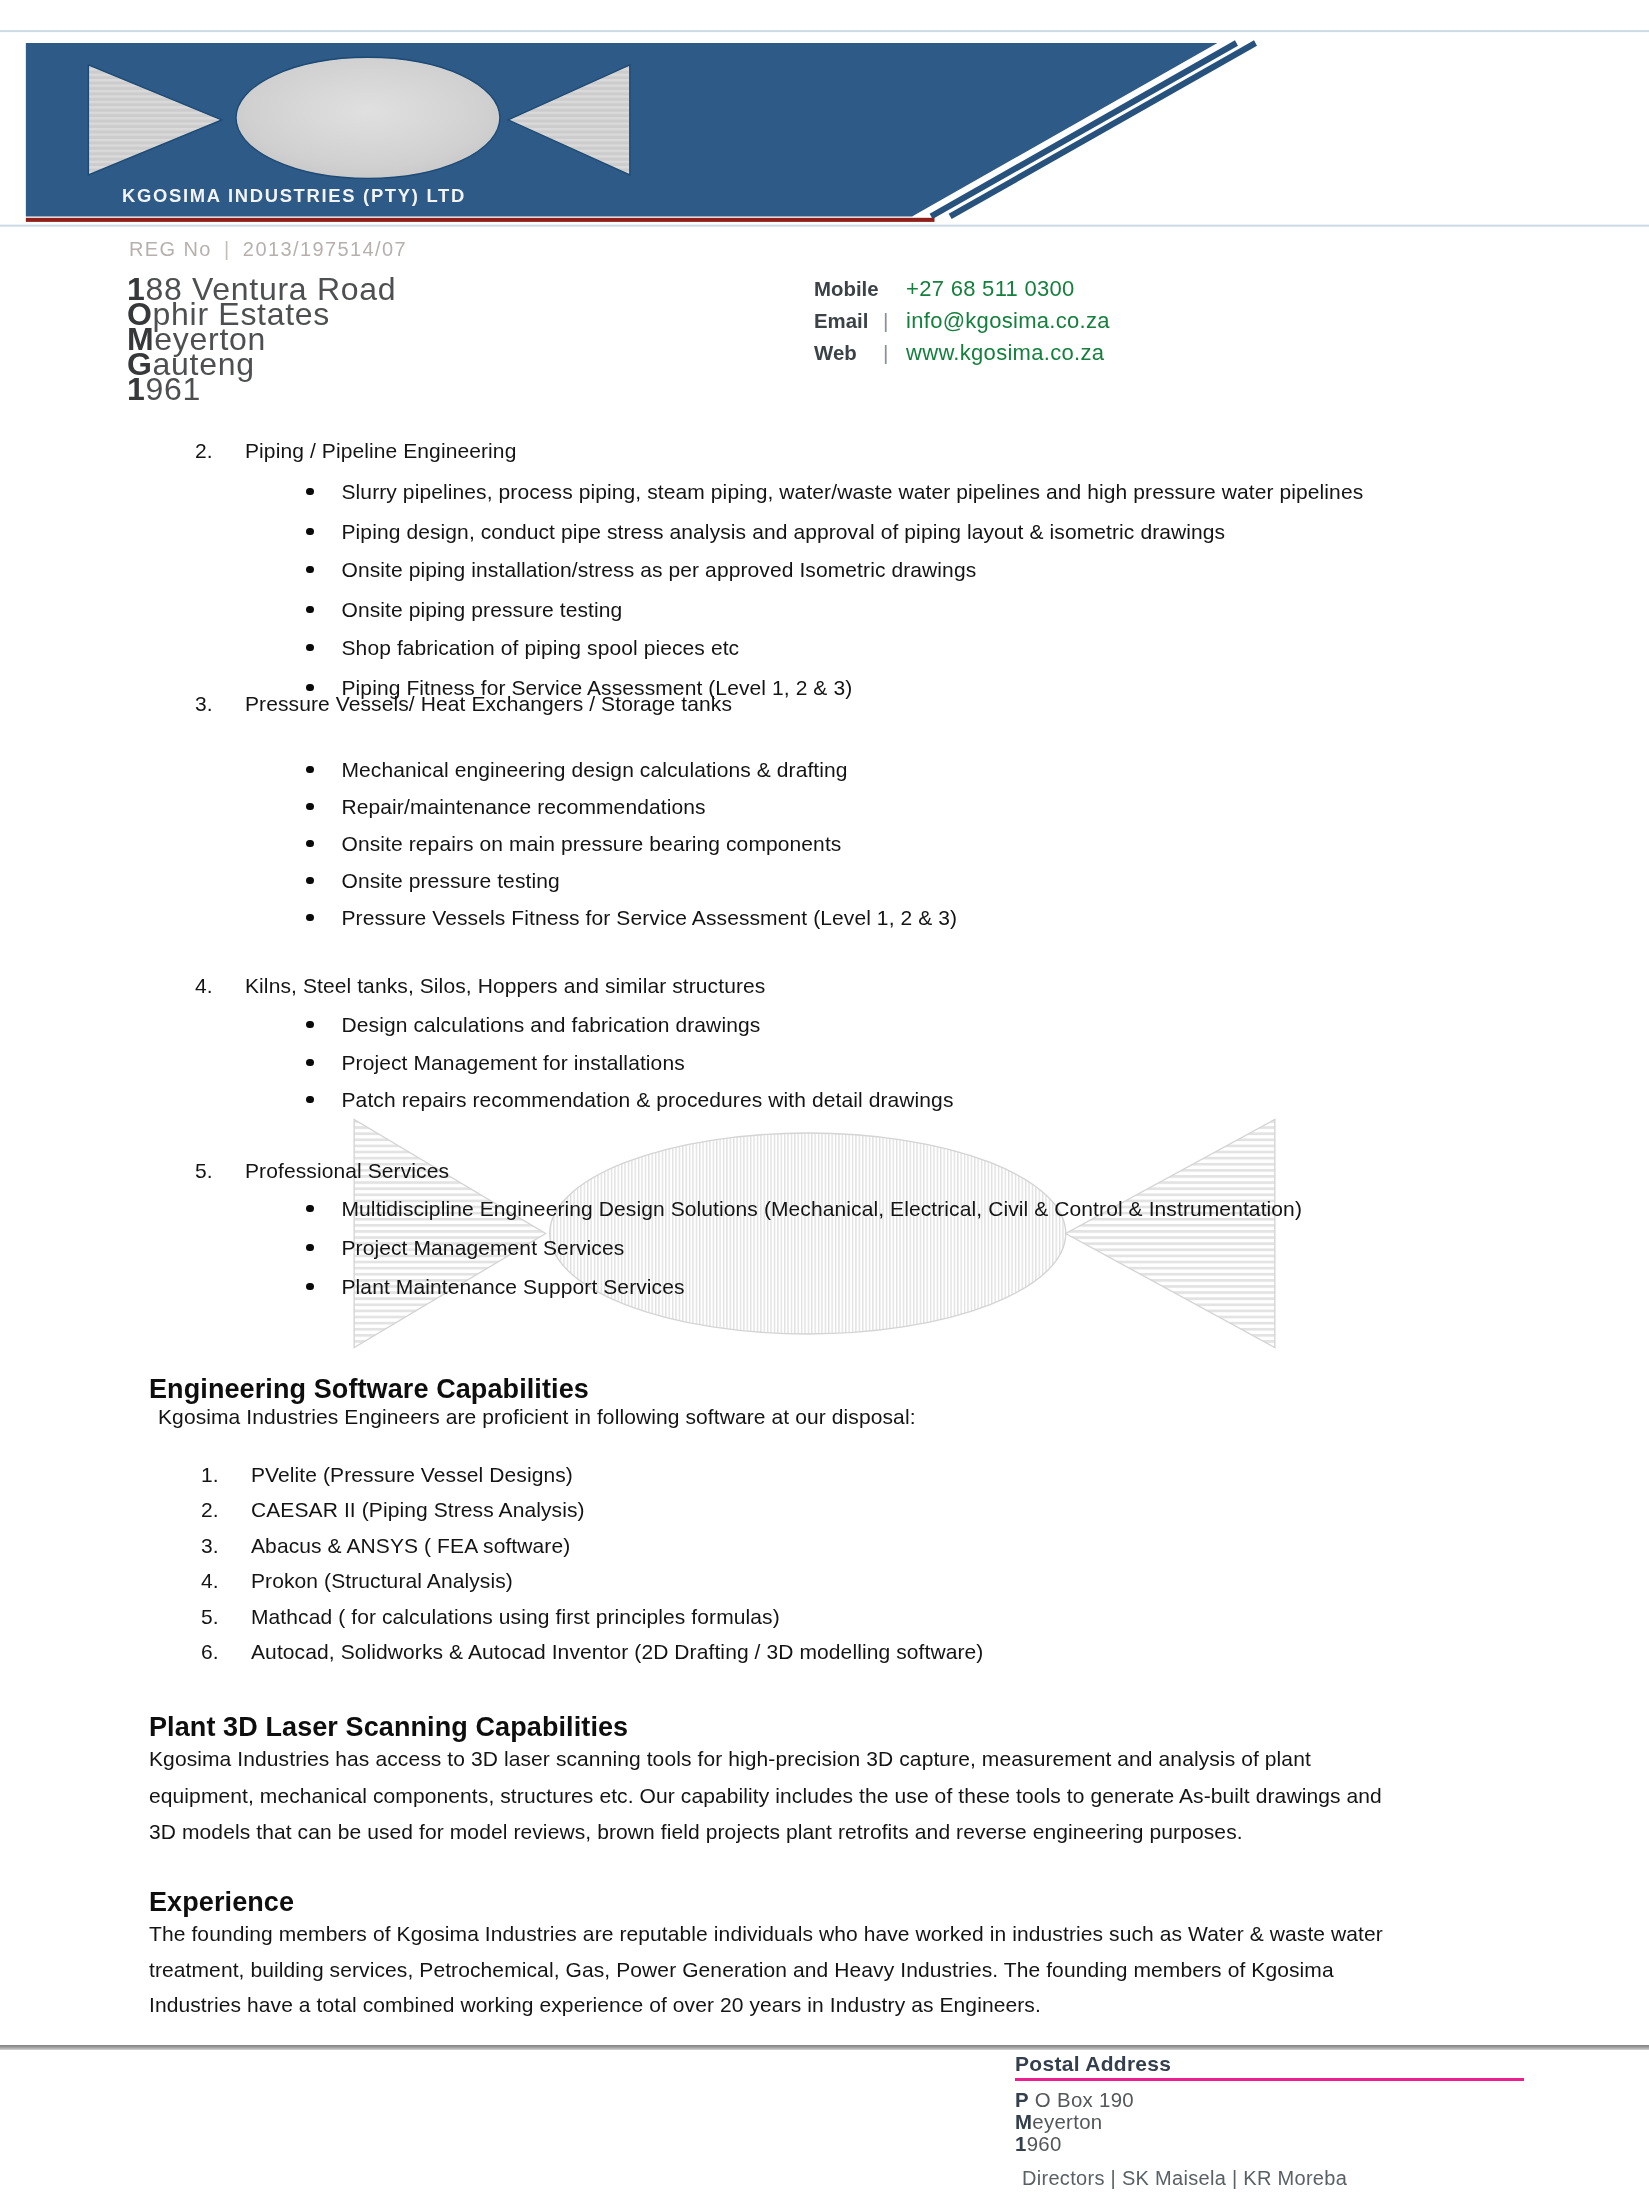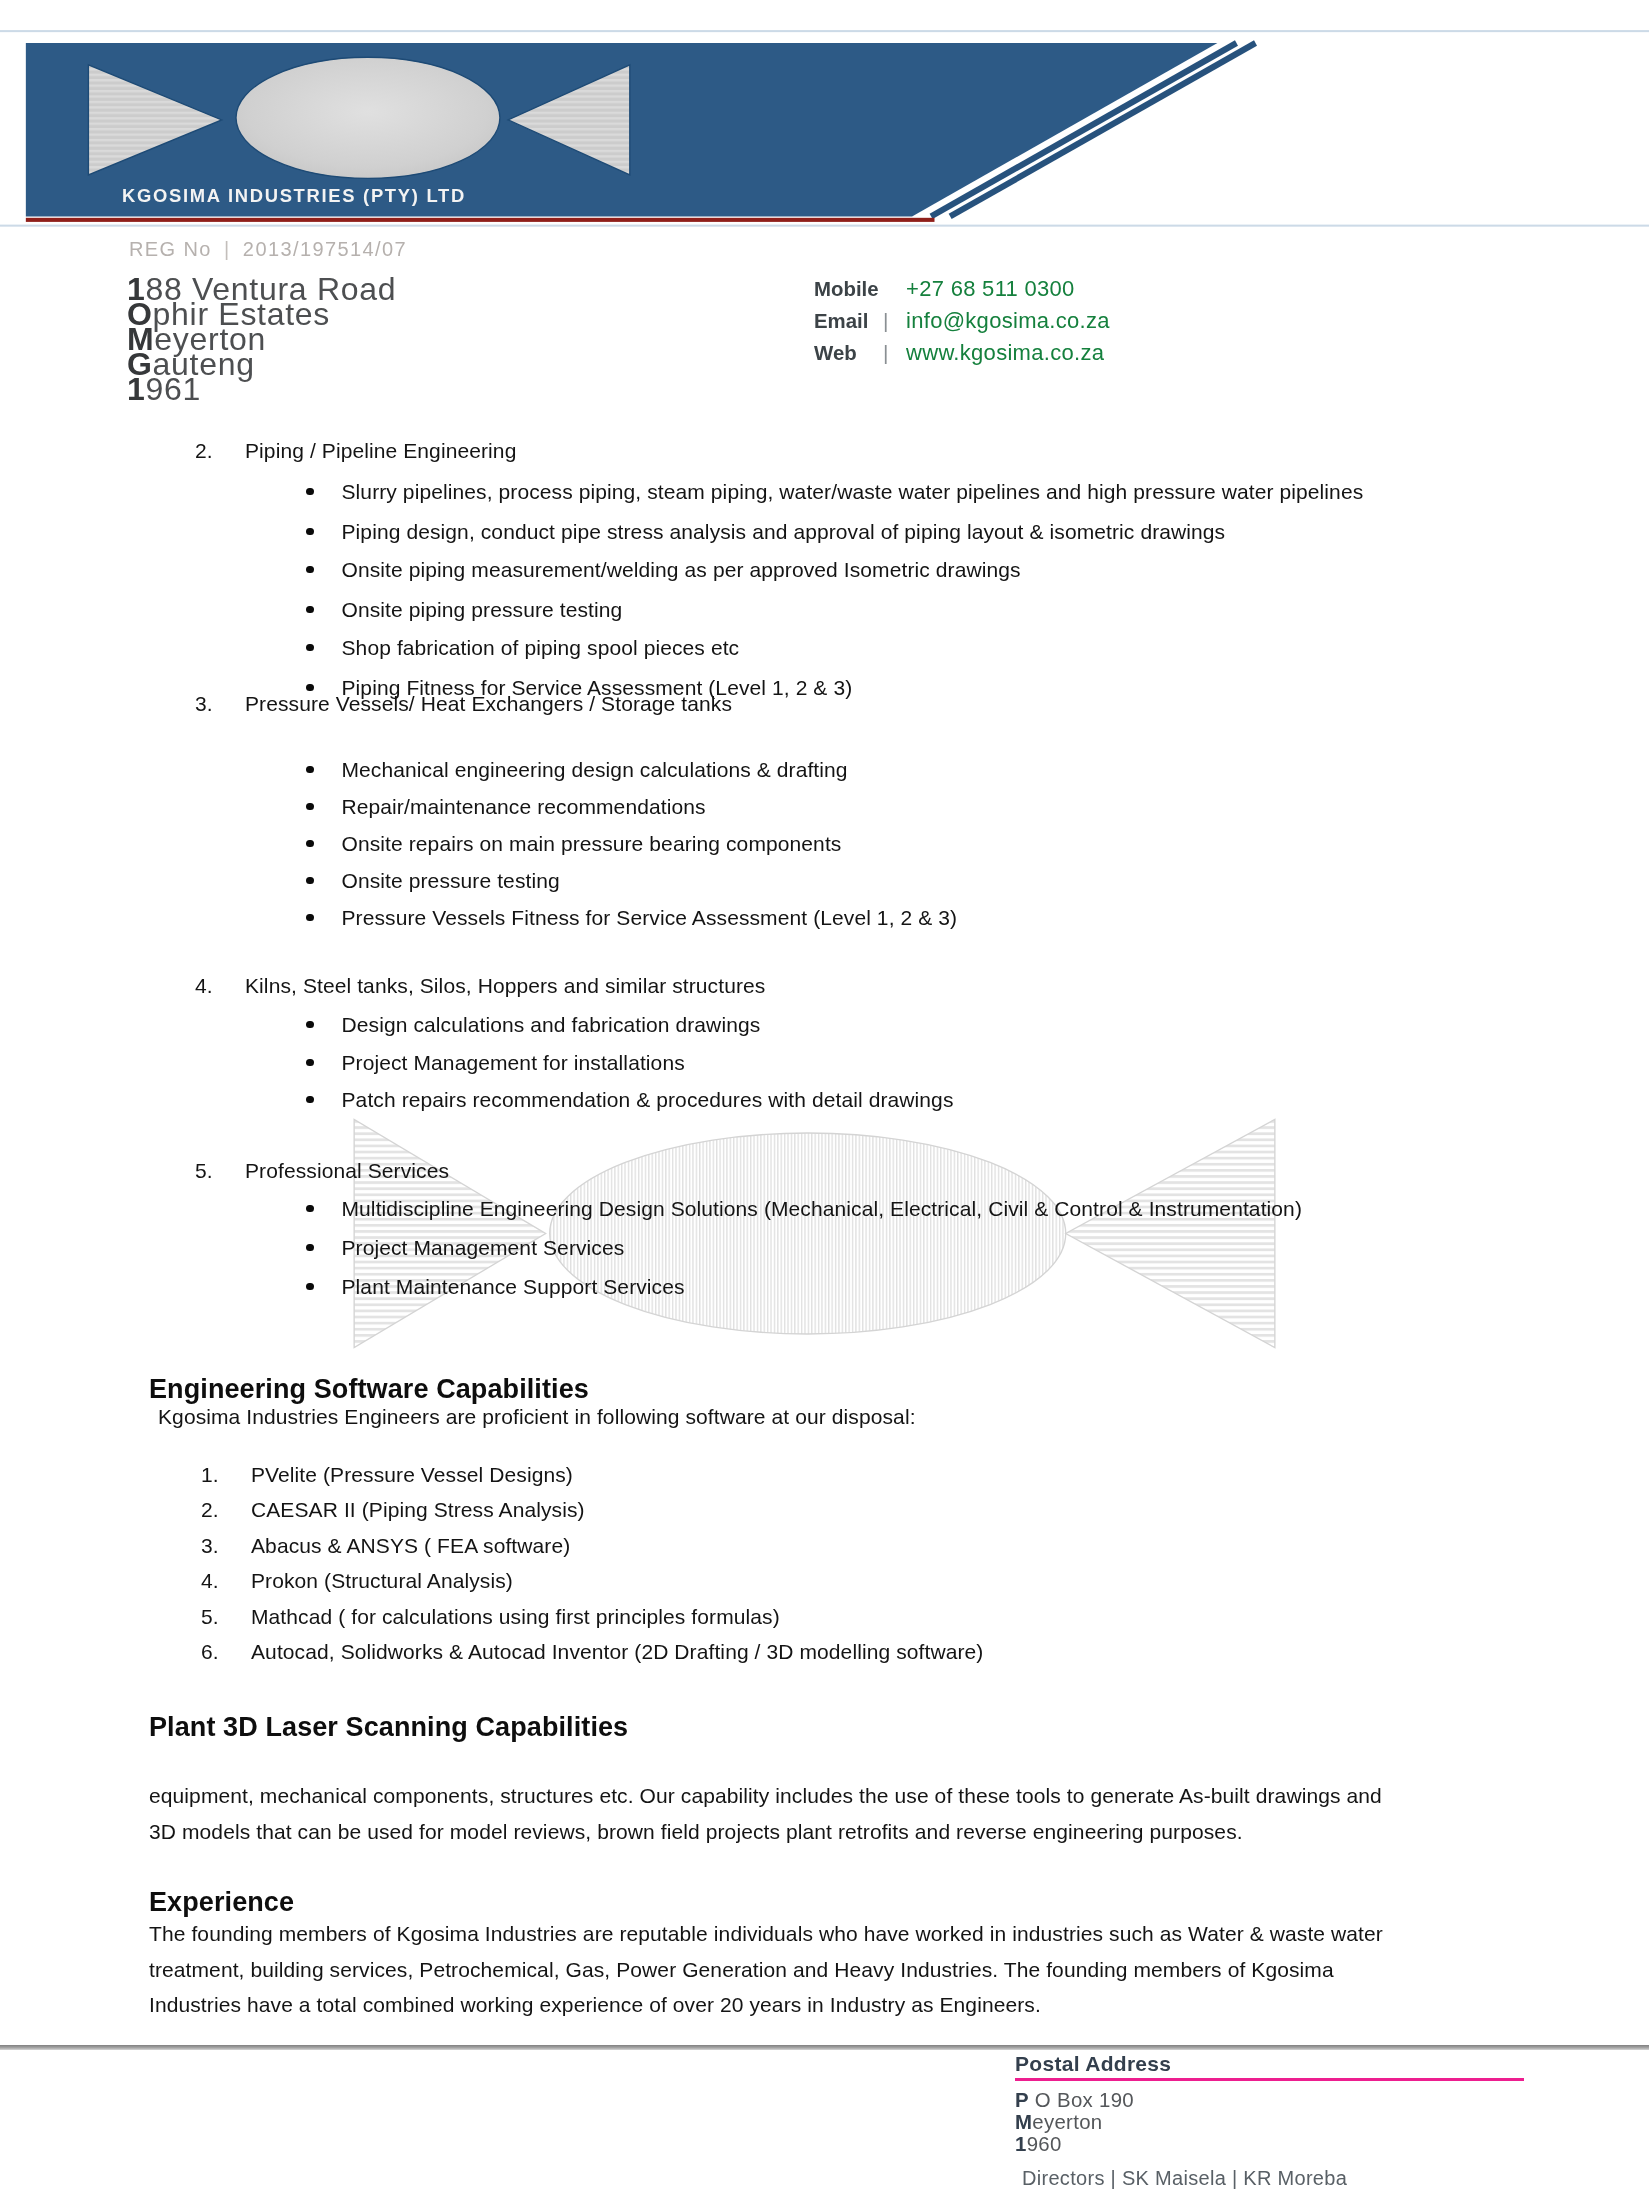--- a/index.html
+++ b/index.html
@@ -102,21 +102,21 @@
     <div class="contact-row">
       <span class="lbl">Web</span><span class="sep">|</span><span class="val">www.kgosima.co.za</span>
     </div>
   </div>
 
   <div class="t body-text sec-head" style="left:195px;top:439px;z-index:2;">
     <span class="num">2.</span><span>Piping / Pipeline Engineering</span>
   </div>
   <div class="t body-text bullet" style="left:306px;top:480px;z-index:2;"><span class="dot"></span><span>Slurry pipelines, process piping, steam piping, water/waste water pipelines and high pressure water pipelines</span></div>
   <div class="t body-text bullet" style="left:306px;top:520px;z-index:2;"><span class="dot"></span><span>Piping design, conduct pipe stress analysis and approval of piping layout &amp; isometric drawings</span></div>
-  <div class="t body-text bullet" style="left:306px;top:558px;z-index:2;"><span class="dot"></span><span>Onsite piping measurement/welding as per approved Isometric drawings</span></div>
+  <div class="t body-text bullet" style="left:306px;top:558px;z-index:2;"><span class="dot"></span><span>Onsite piping installation/stress as per approved Isometric drawings</span></div>
   <div class="t body-text bullet" style="left:306px;top:598px;z-index:2;"><span class="dot"></span><span>Onsite piping pressure testing</span></div>
   <div class="t body-text bullet" style="left:306px;top:636px;z-index:2;"><span class="dot"></span><span>Shop fabrication of piping spool pieces etc</span></div>
   <div class="t body-text bullet" style="left:306px;top:676px;z-index:2;"><span class="dot"></span><span>Piping Fitness for Service Assessment (Level 1, 2 &amp; 3)</span></div>
 
   <div class="t body-text sec-head" style="left:195px;top:692px;z-index:2;">
     <span class="num">3.</span><span>Pressure Vessels/ Heat Exchangers / Storage tanks</span>
   </div>
   <div class="t body-text bullet" style="left:306px;top:758px;z-index:2;"><span class="dot"></span><span>Mechanical engineering design calculations &amp; drafting</span></div>
   <div class="t body-text bullet" style="left:306px;top:795px;z-index:2;"><span class="dot"></span><span>Repair/maintenance recommendations</span></div>
   <div class="t body-text bullet" style="left:306px;top:832px;z-index:2;"><span class="dot"></span><span>Onsite repairs on main pressure bearing components</span></div>
@@ -140,20 +140,21 @@
   <div class="t bold-head" style="left:149px;top:1374px;z-index:2;">Engineering Software Capabilities</div>
   <div class="t body-text" style="left:158px;top:1405px;z-index:2;">Kgosima Industries Engineers are proficient in following software at our disposal:</div>
   <div class="t body-text sw-item" style="left:201px;top:1463px;z-index:2;"><span class="num">1.</span><span>PVelite (Pressure Vessel Designs)</span></div>
   <div class="t body-text sw-item" style="left:201px;top:1498px;z-index:2;"><span class="num">2.</span><span>CAESAR II (Piping Stress Analysis)</span></div>
   <div class="t body-text sw-item" style="left:201px;top:1534px;z-index:2;"><span class="num">3.</span><span>Abacus &amp; ANSYS ( FEA software)</span></div>
   <div class="t body-text sw-item" style="left:201px;top:1569px;z-index:2;"><span class="num">4.</span><span>Prokon (Structural Analysis)</span></div>
   <div class="t body-text sw-item" style="left:201px;top:1605px;z-index:2;"><span class="num">5.</span><span>Mathcad ( for calculations using first principles formulas)</span></div>
   <div class="t body-text sw-item" style="left:201px;top:1640px;z-index:2;"><span class="num">6.</span><span>Autocad, Solidworks &amp; Autocad Inventor (2D Drafting / 3D modelling software)</span></div>
 
   <div class="t bold-head" style="left:149px;top:1712px;z-index:2;">Plant 3D Laser Scanning Capabilities</div>
+  <div class="t body-text" style="left:149px;top:1747px;z-index:2;">Kgosima Industries has access to 3D laser scanning tools for high-precision 3D capture, measurement and analysis of plant</div>
   <div class="t body-text" style="left:149px;top:1784px;z-index:2;">equipment, mechanical components, structures etc. Our capability includes the use of these tools to generate As-built drawings and</div>
   <div class="t body-text" style="left:149px;top:1820px;z-index:2;">3D models that can be used for model reviews, brown field projects plant retrofits and reverse engineering purposes.</div>
 
   <div class="t bold-head" style="left:149px;top:1887px;z-index:2;">Experience</div>
   <div class="t body-text" style="left:149px;top:1922px;z-index:2;">The founding members of Kgosima Industries are reputable individuals who have worked in industries such as Water &amp; waste water</div>
   <div class="t body-text" style="left:149px;top:1958px;z-index:2;">treatment, building services, Petrochemical, Gas, Power Generation and Heavy Industries. The founding members of Kgosima</div>
   <div class="t body-text" style="left:149px;top:1993px;z-index:2;">Industries have a total combined working experience of over 20 years in Industry as Engineers.</div>
 
   <div class="divider" style="top:2045px;z-index:2;"></div>
   <div class="t footer-head" style="left:1015px;top:2052px;z-index:2;">Postal Address</div>

